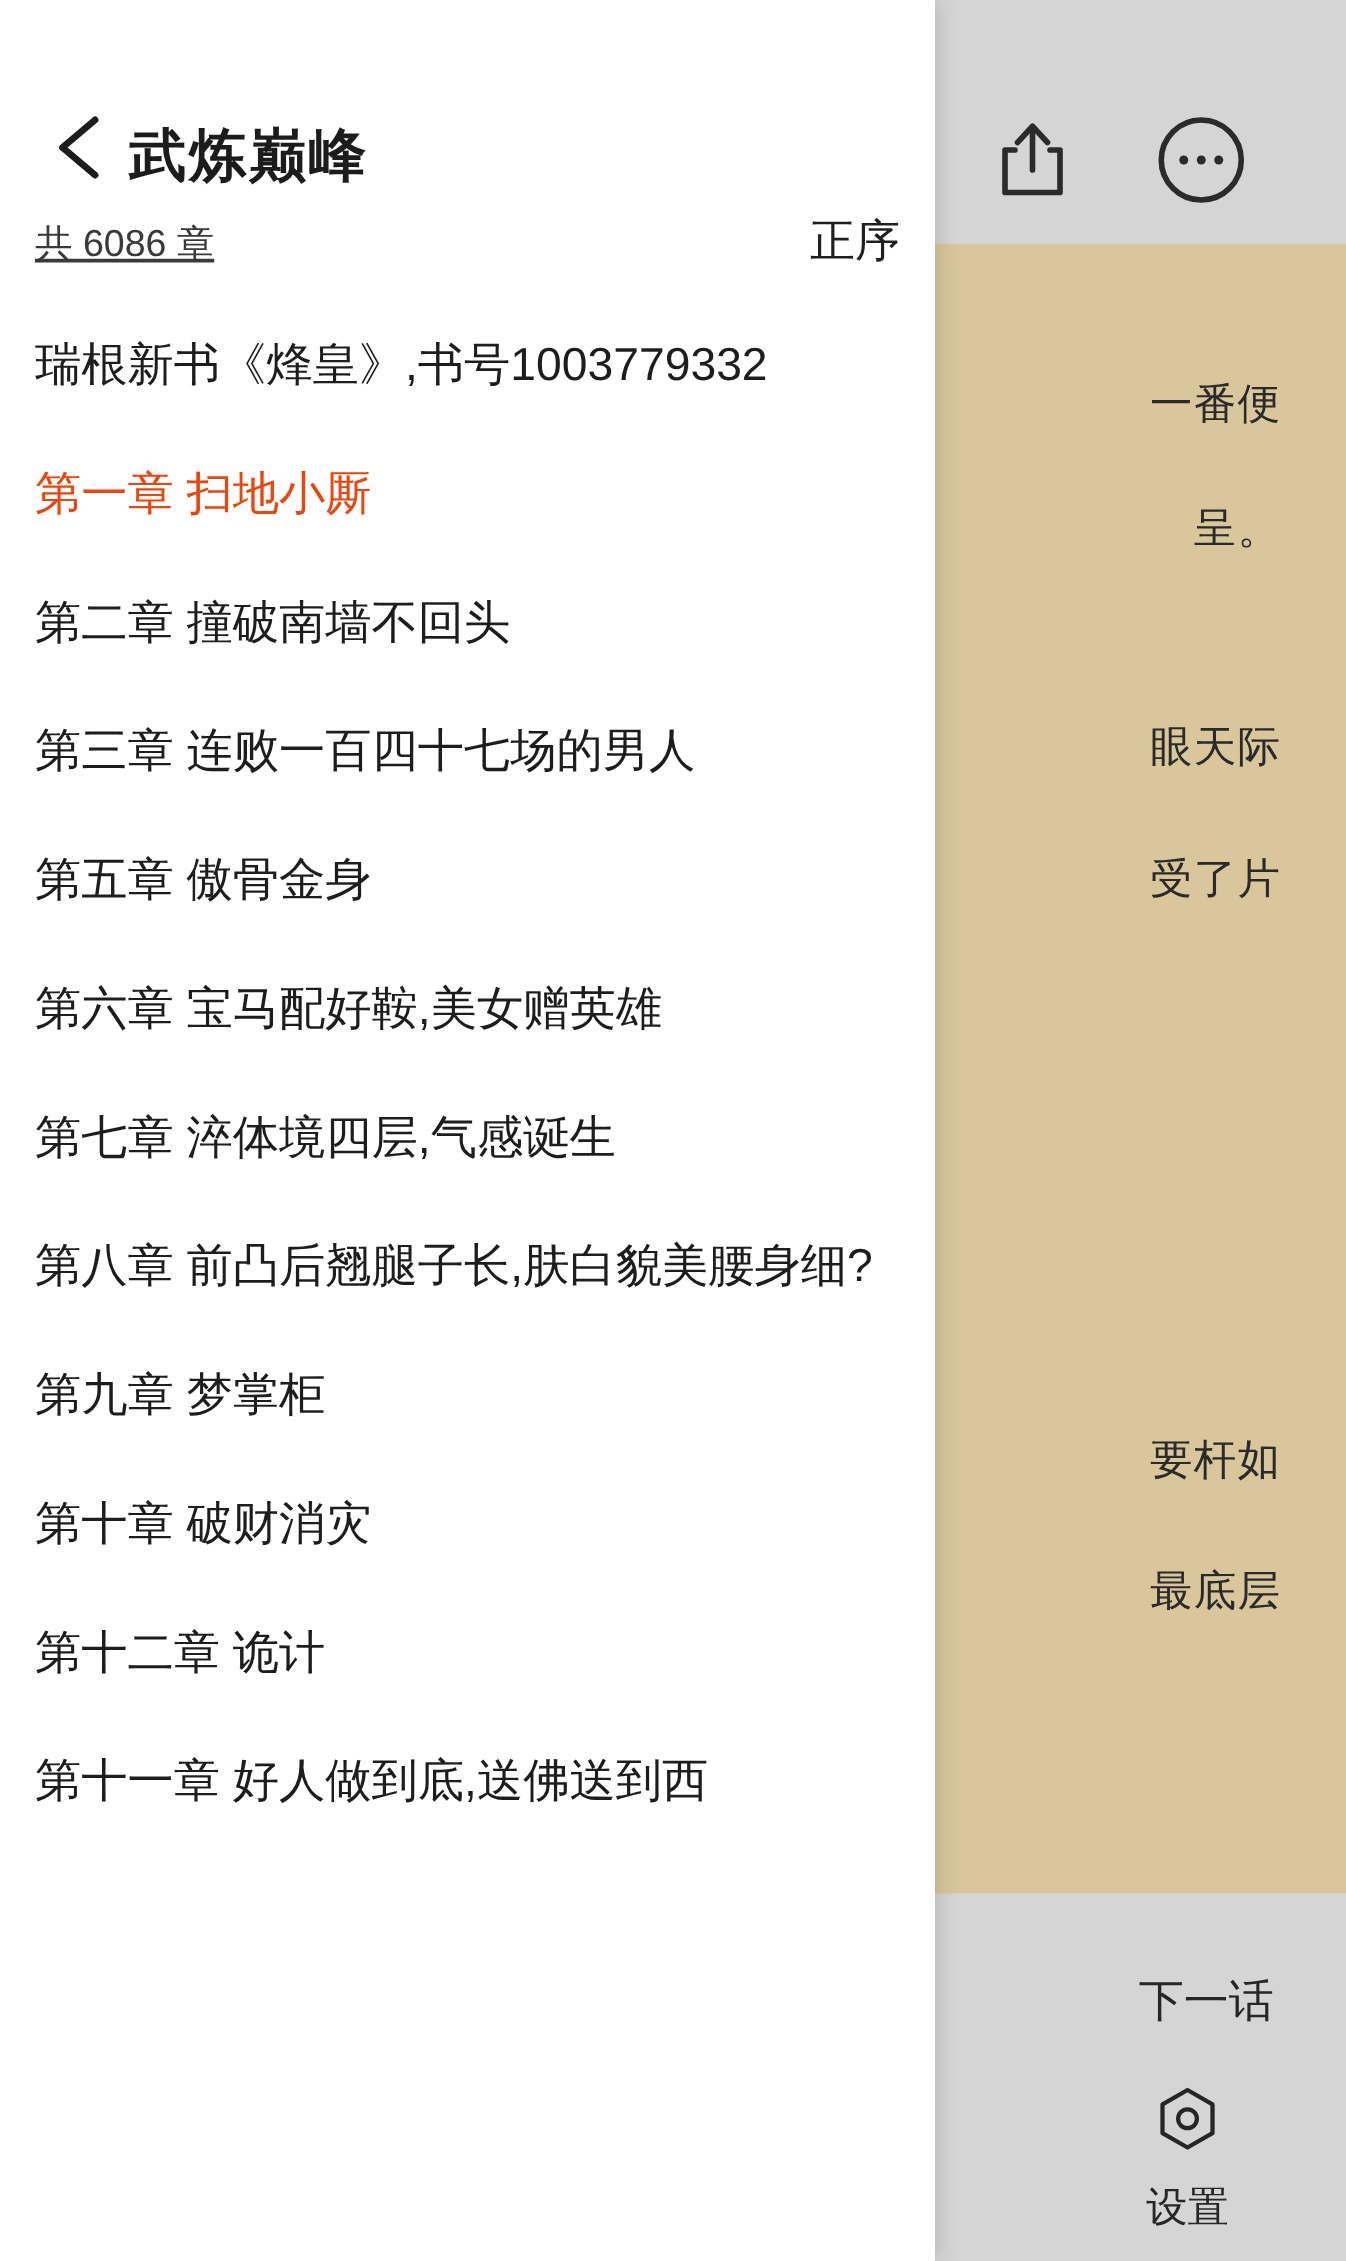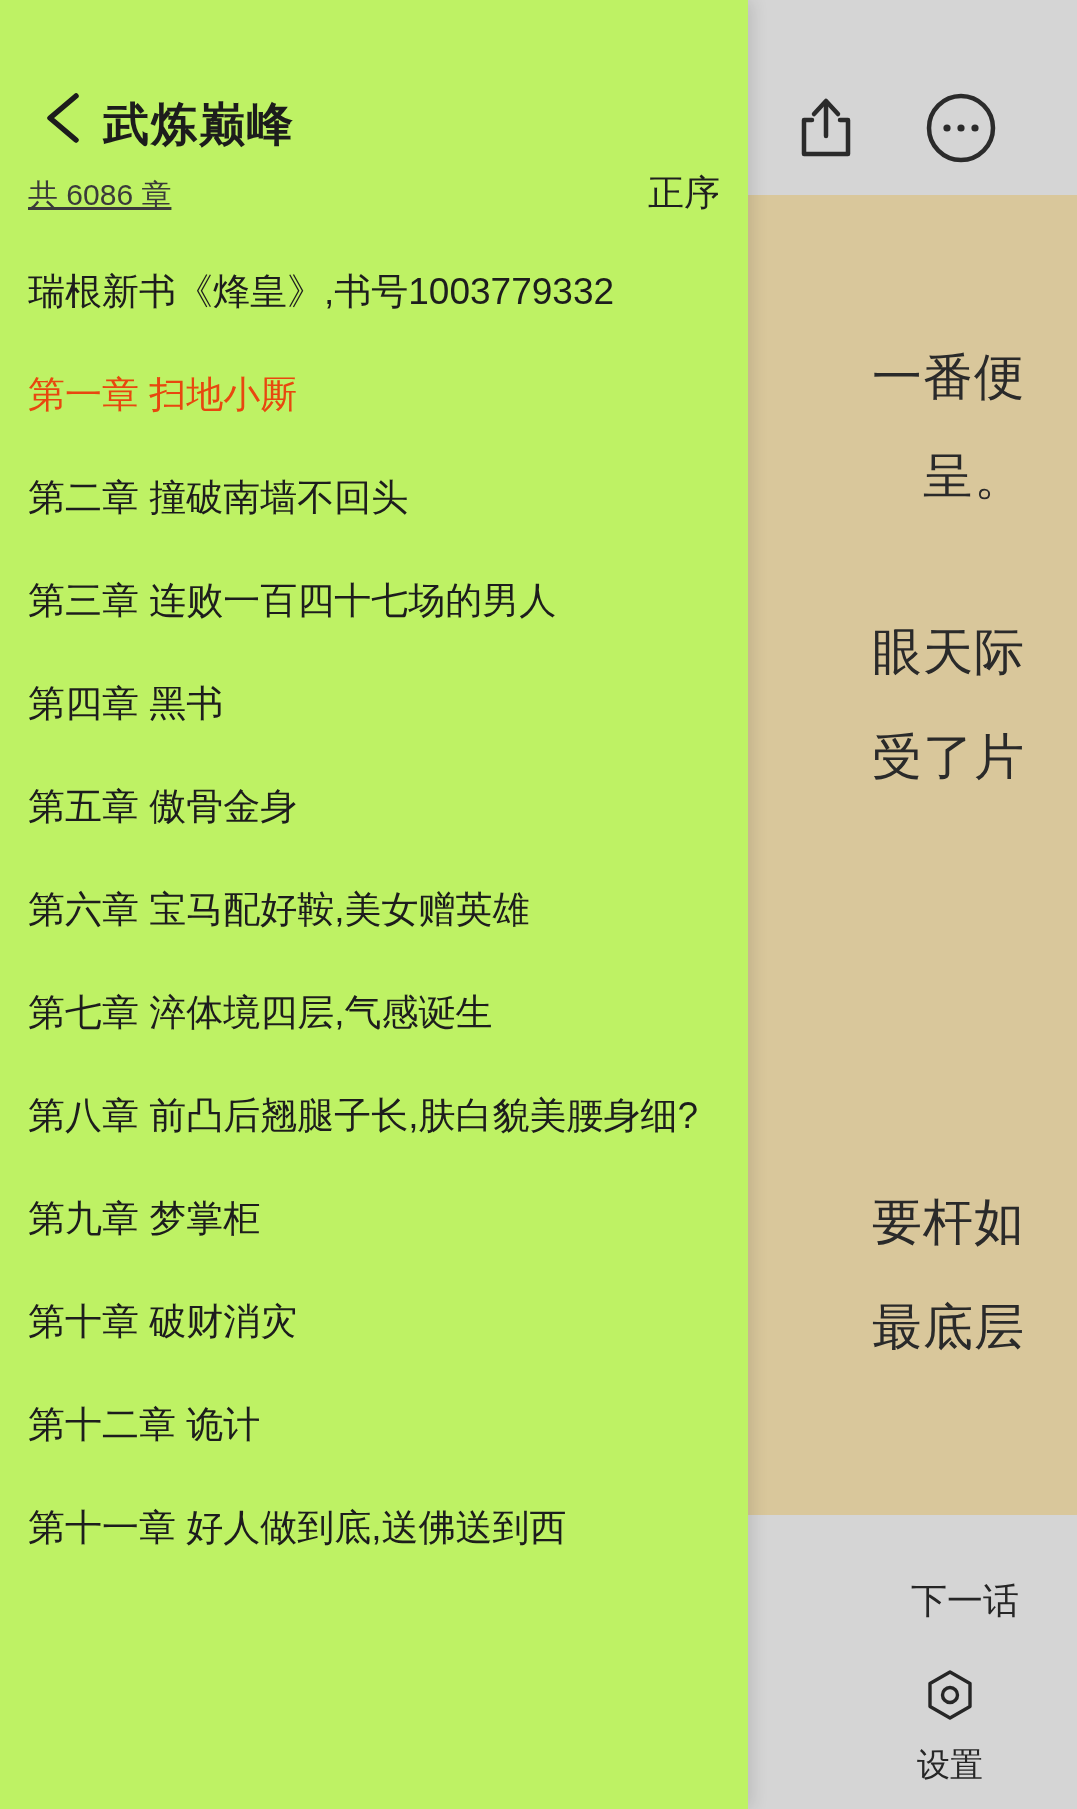--- a/index.html
+++ b/index.html
@@ -43,25 +43,24 @@
     top: 195px;
     left: 0;
     right: 0;
     height: 1320px;
     background: #d9c79b;
     overflow: hidden;
   }
   .reader-line {
     position: absolute;
     right: 52px;
-    font-size: 50px;
+    font-size: 34px;
     color: #2a2a2a;
     white-space: nowrap;
     letter-spacing: 1px;
-    margin-top: 44px;
   }
 
   #reader-bottombar {
     position: absolute;
     left: 0;
     right: 0;
     top: 1515px;
     height: 294px;
     background: #d5d5d5;
   }
@@ -87,21 +86,21 @@
     display: block;
   }
 
   
   #catalog-drawer {
     position: absolute;
     top: 0;
     left: 0;
     width: 748px;
     height: 1809px;
-    background: #bef264;
+    background: #ffffff;
     box-shadow: 4px 0 16px rgba(0,0,0,0.12);
     overflow: hidden;
   }
   #catalog-header {
     position: relative;
     height: 175px;
   }
   #back-button {
     position: absolute;
     left: 34px;
@@ -219,21 +218,20 @@
   <div id="catalog-subbar">
     <div id="chapter-count">共 6086 章</div>
     <div id="sort-order-button">正序</div>
   </div>
 
   <div id="chapter-list">
     <div class="chapter-item">瑞根新书《烽皇》,书号1003779332</div>
     <div class="chapter-item current">第一章 扫地小厮</div>
     <div class="chapter-item">第二章 撞破南墙不回头</div>
     <div class="chapter-item">第三章 连败一百四十七场的男人</div>
-    <div class="chapter-item">第四章 黑书</div>
     <div class="chapter-item">第五章 傲骨金身</div>
     <div class="chapter-item">第六章 宝马配好鞍,美女赠英雄</div>
     <div class="chapter-item">第七章 淬体境四层,气感诞生</div>
     <div class="chapter-item">第八章 前凸后翘腿子长,肤白貌美腰身细?</div>
     <div class="chapter-item">第九章 梦掌柜</div>
     <div class="chapter-item">第十章 破财消灾</div>
     <div class="chapter-item">第十二章 诡计</div>
     <div class="chapter-item">第十一章 好人做到底,送佛送到西</div>
   </div>
 </div>

